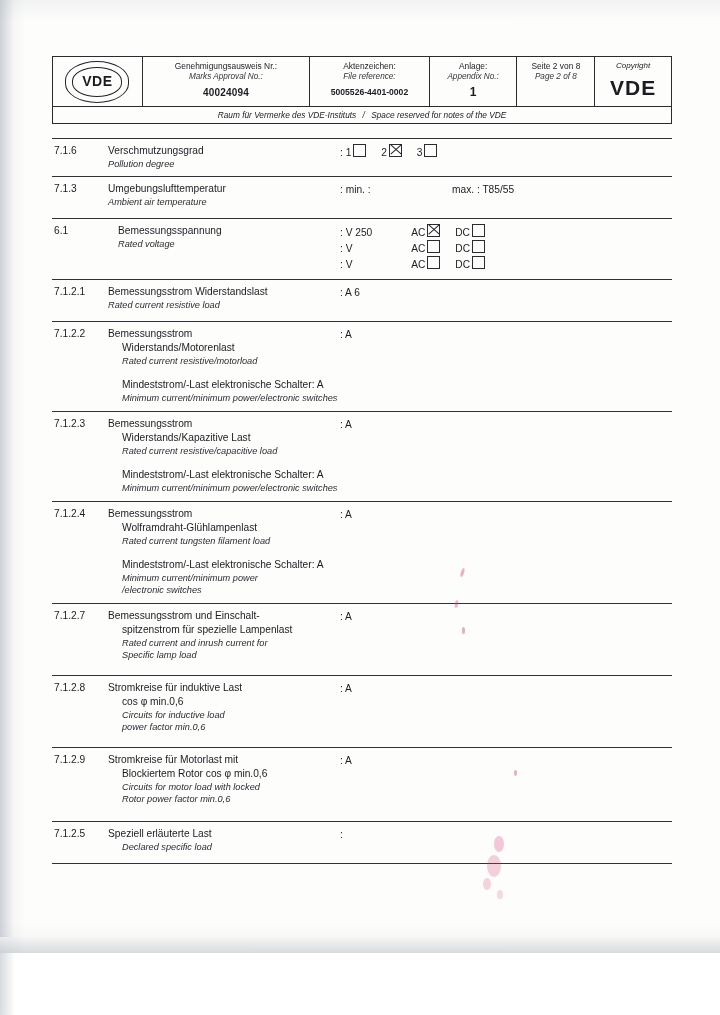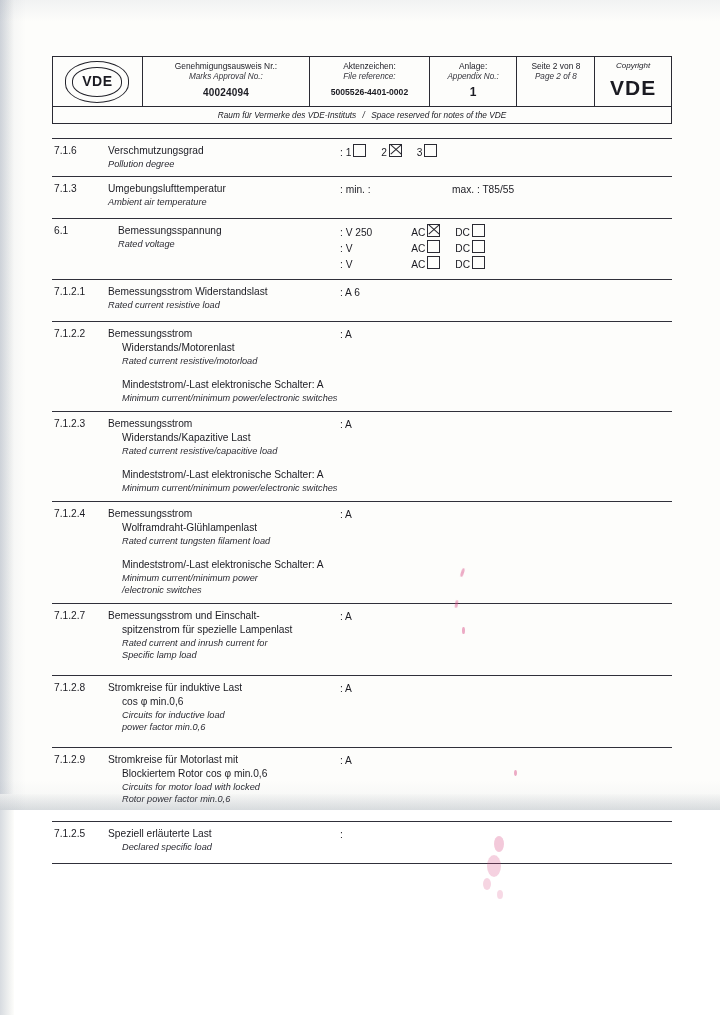--- a/index.html
+++ b/index.html
@@ -12,21 +12,21 @@
     height: 1015px;
     font-family: "Liberation Sans", sans-serif;
     color: #1b1b22;
     position: relative;
     overflow: hidden;
   }
   .page {
     position: absolute;
     left: 0; top: 0;
     width: 720px;
-    height: 810px;
+    height: 953px;
     background: #fdfdfb;
   }
   
   .scan-tint {
     position: absolute; inset: 0;
     background:
       linear-gradient(90deg, rgba(120,130,150,0.10) 0px, rgba(255,255,255,0) 26px),
       linear-gradient(180deg, rgba(140,150,170,0.10) 0px, rgba(255,255,255,0) 22px),
       linear-gradient(0deg, rgba(150,160,175,0.10) 0px, rgba(255,255,255,0) 30px);
     pointer-events: none;

